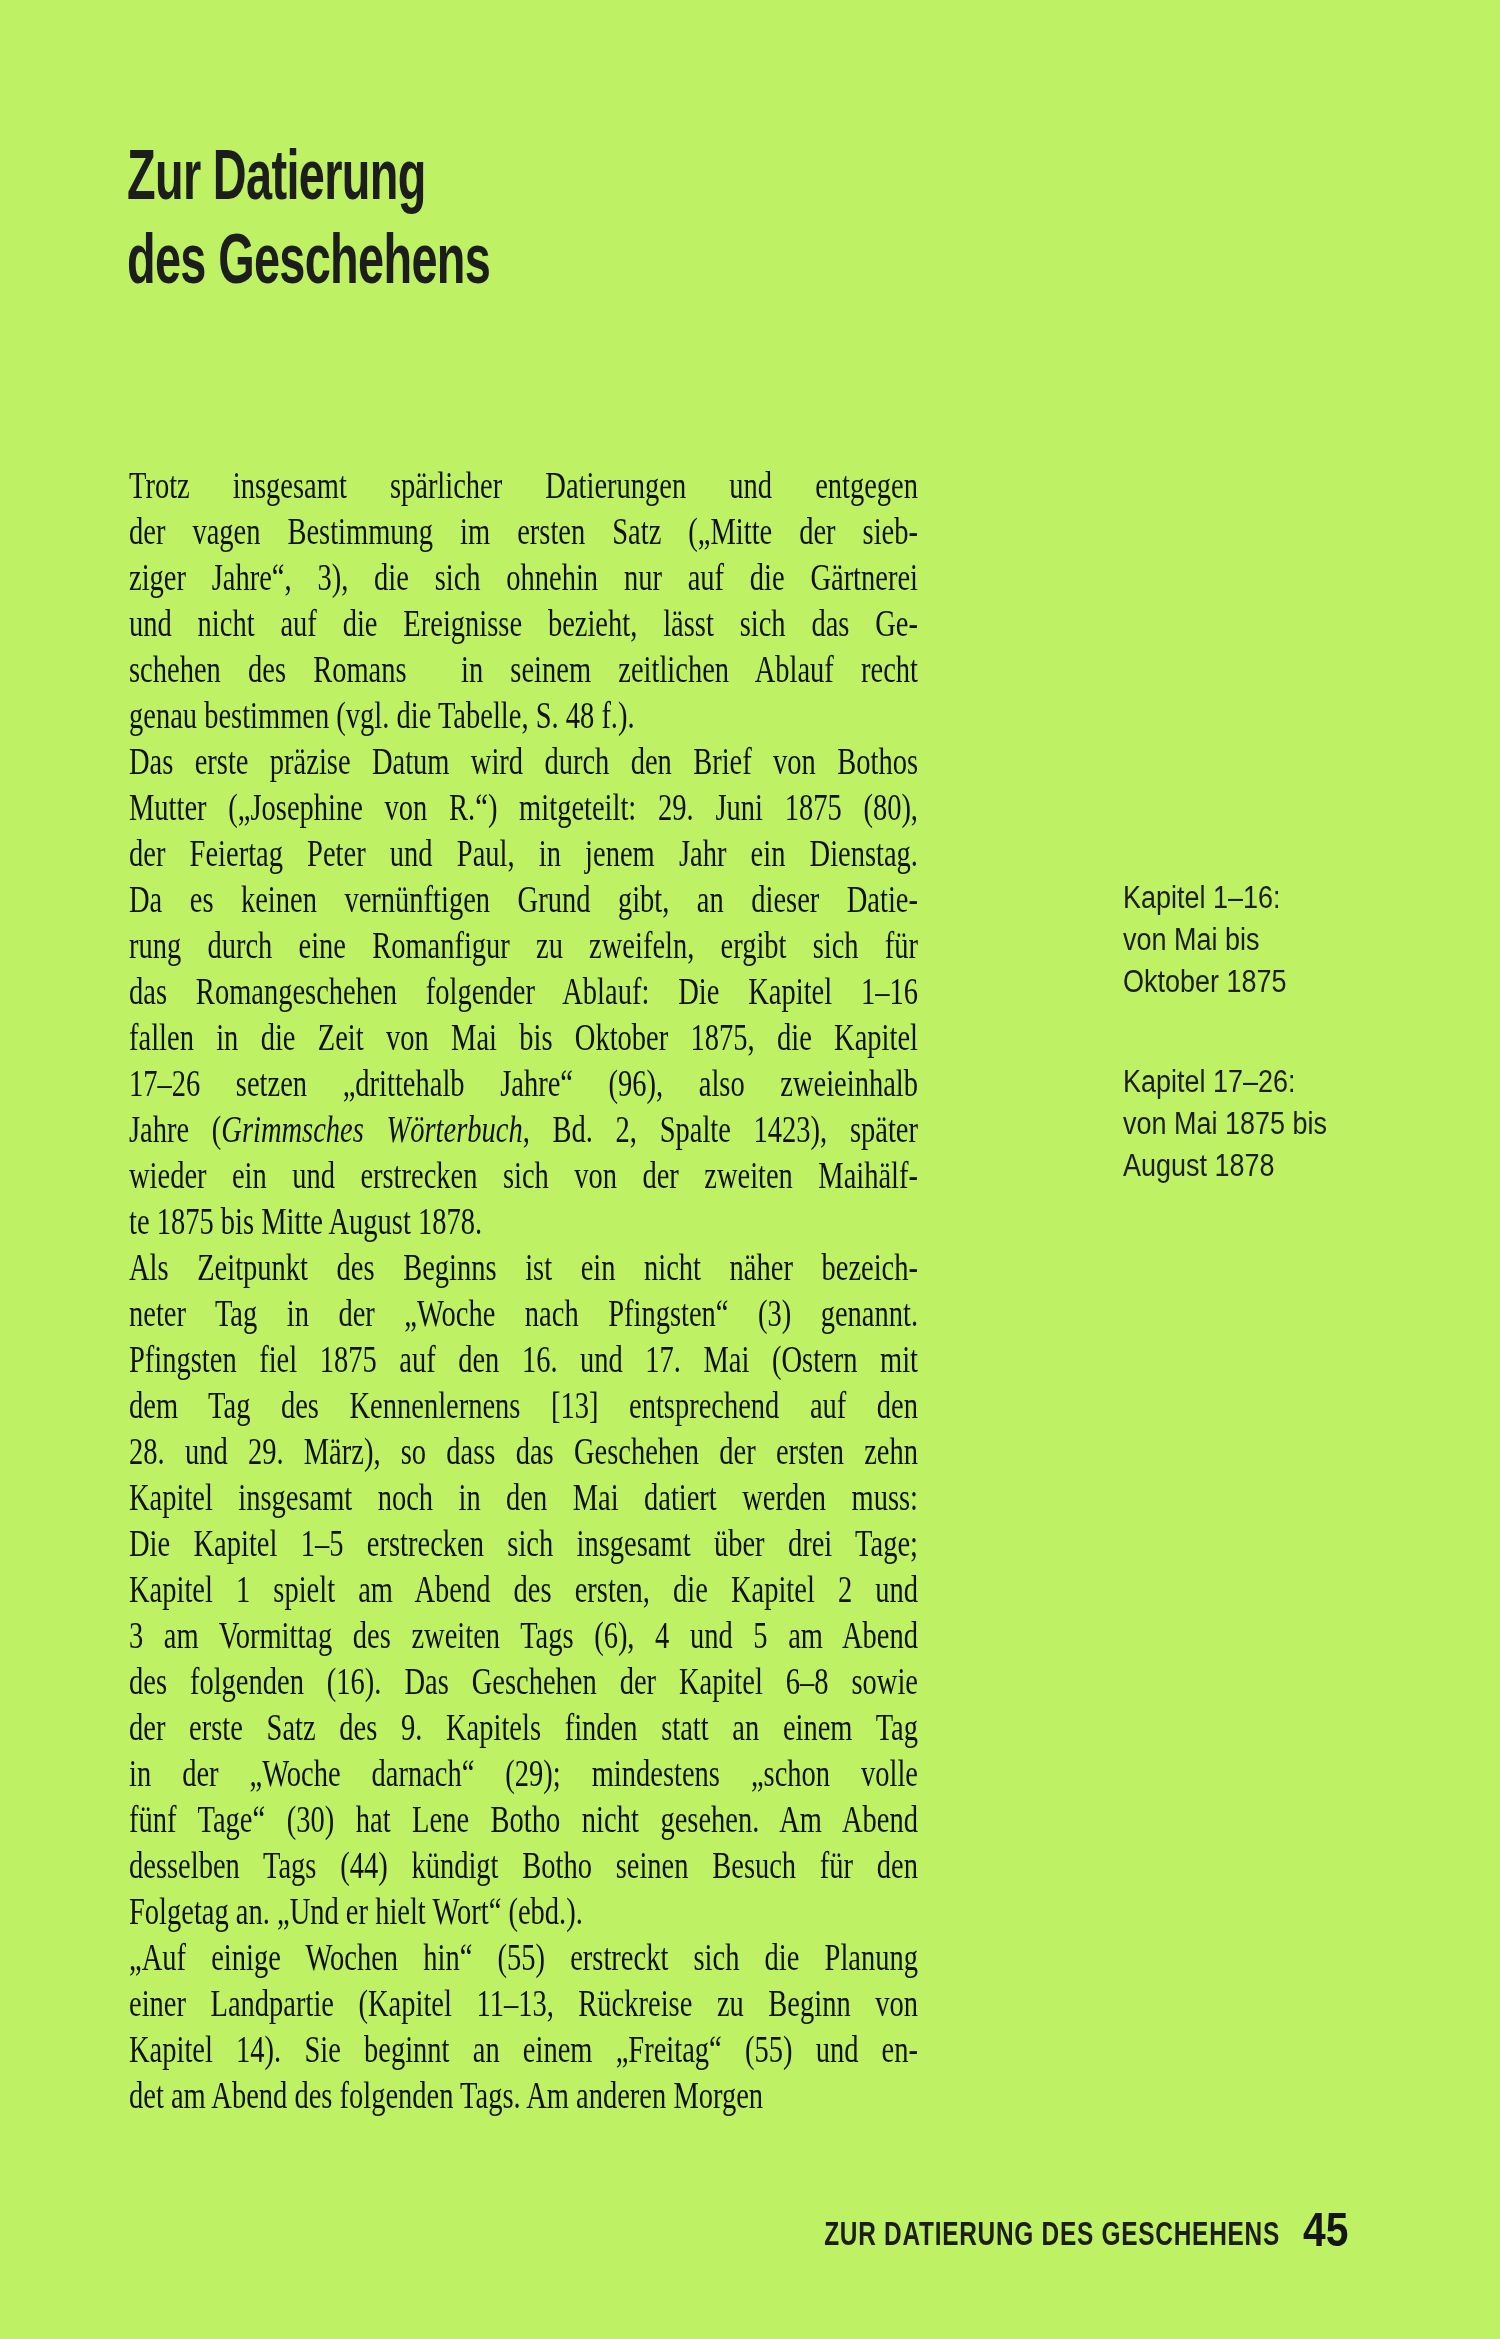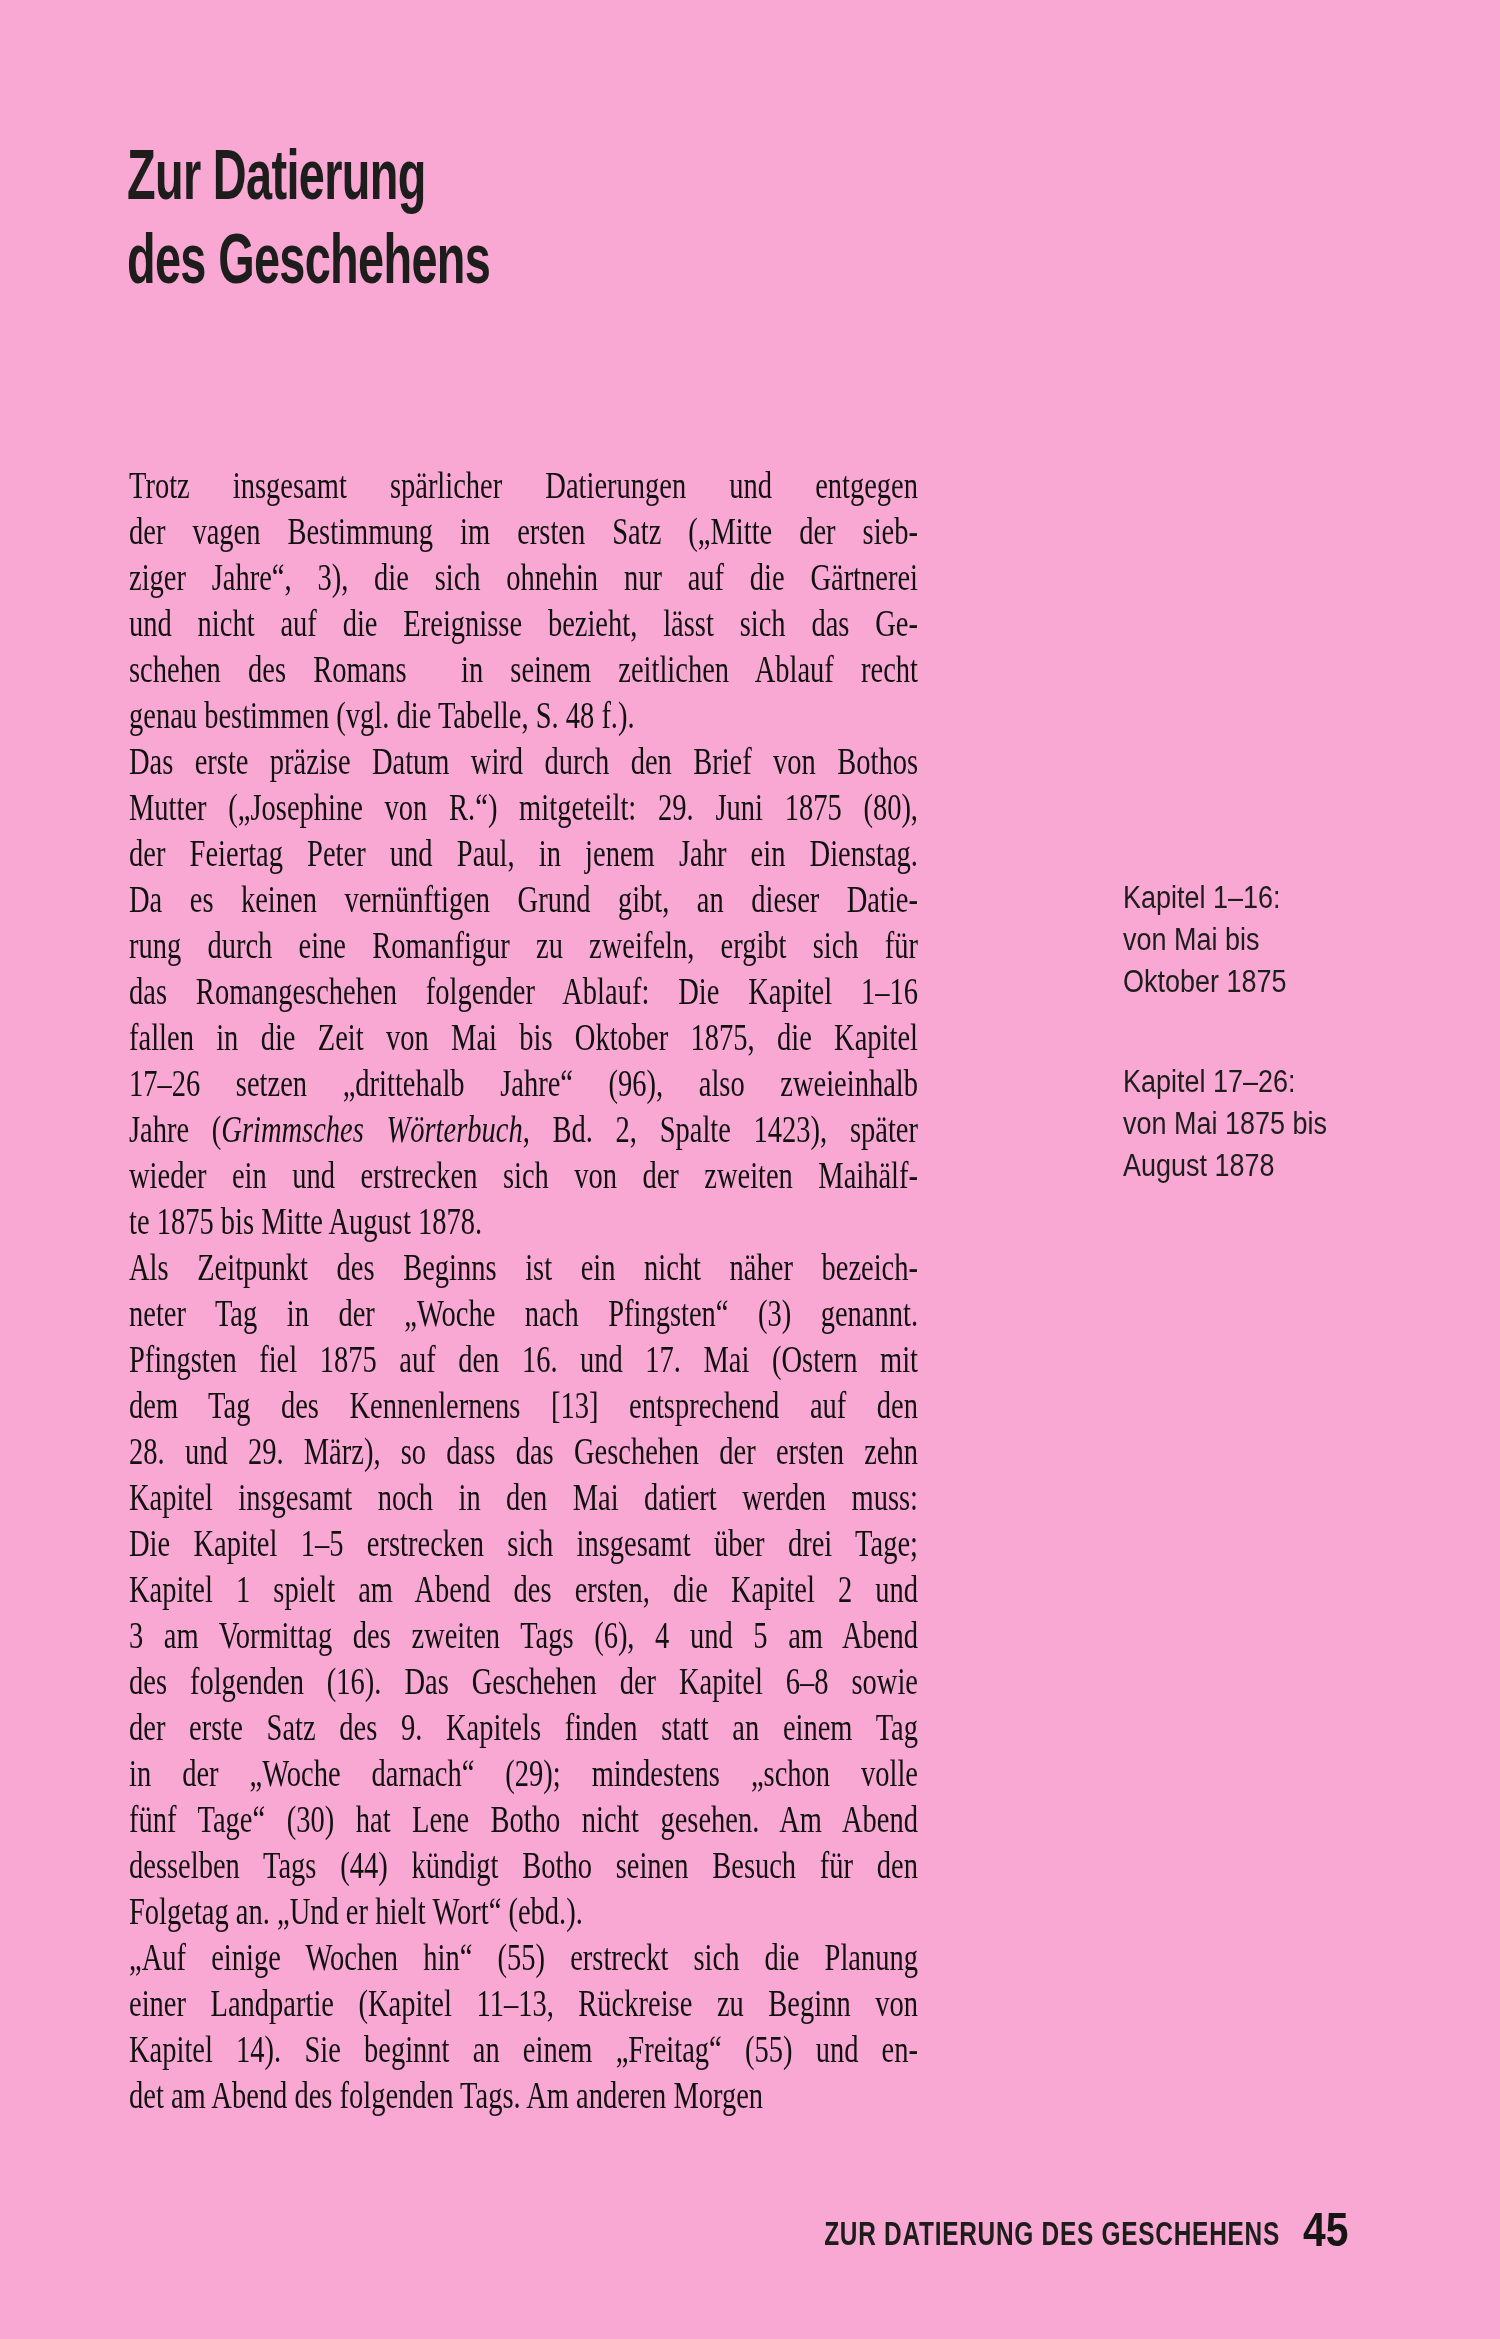--- a/index.html
+++ b/index.html
@@ -1,20 +1,20 @@
 <!DOCTYPE html>
 <html><head>
 <meta charset="utf-8">
 <style>
   html, body { margin: 0; padding: 0; background: #ffffff; }
   .page {
     position: relative;
     width: 1500px;
     height: 2339px;
-    background: #f9a8d4;
+    background: #bef264;
     overflow: hidden;
     font-family: "Liberation Serif", serif;
     color: #111110;
   }
   .chapter-title {
     position: absolute;
     left: 127px;
     top: 133px;
     font-family: "Liberation Sans", sans-serif;
     font-weight: 700;

